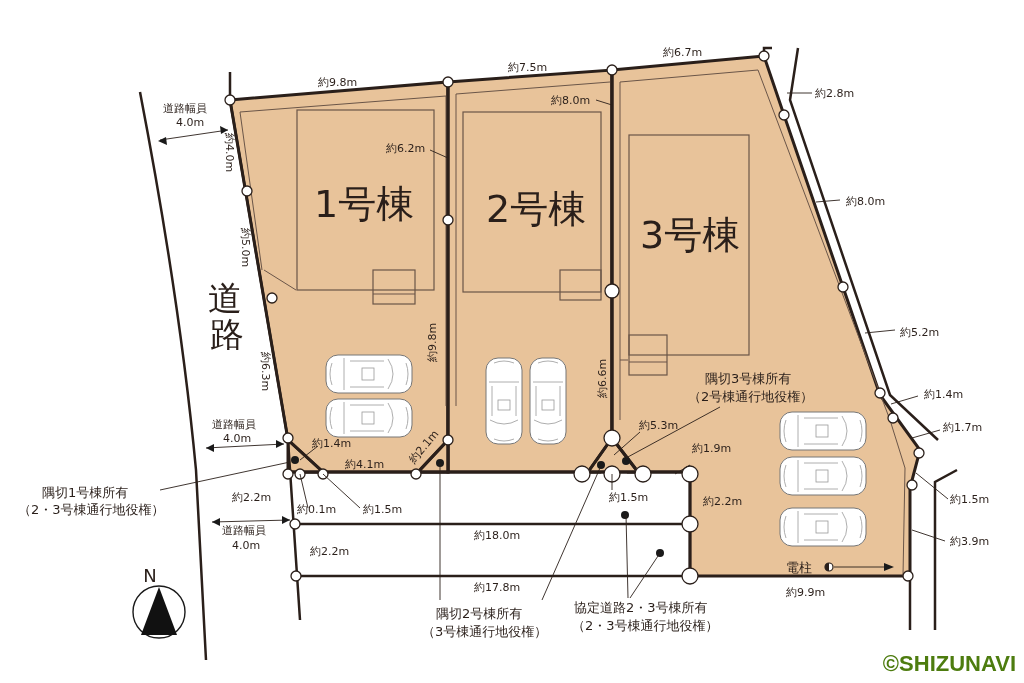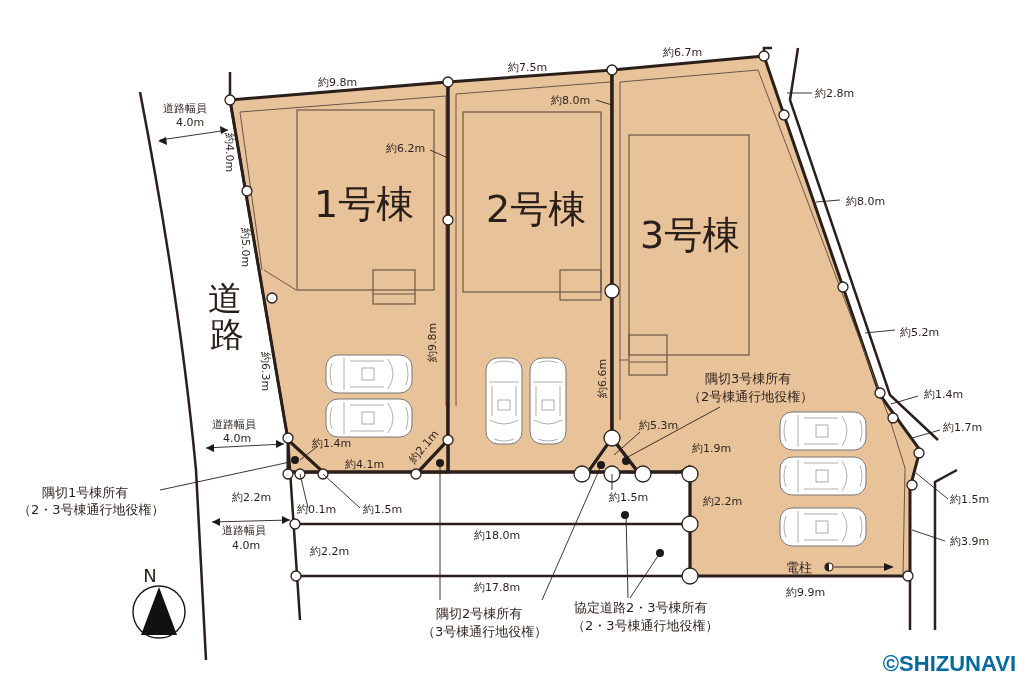--- a/index.html
+++ b/index.html
@@ -13,21 +13,21 @@
   .thin { stroke: #2a1f1a; stroke-width: 0.9; fill: none; }
   .pin { fill: #fff; stroke: #2a1f1a; stroke-width: 1.3; }
   .dot { fill: #1a1a1a; }
   .t { font-family: "DejaVu Sans", sans-serif; fill: #2a1f1a; }
   .dim { font-size: 11px; }
   .note { font-size: 13px; }
   .bld { font-size: 38px; }
   .road-label { font-size: 34px; }
   .car-body { fill: #ffffff; stroke: #777; stroke-width: 1; }
   .car-line { fill: none; stroke: #999; stroke-width: 0.8; }
-  .copyright { position: absolute; right: 8px; bottom: 6px; font-family: "Liberation Sans", sans-serif; font-weight: bold; font-size: 22px; color: #0369a1; letter-spacing: 0px; }
+  .copyright { position: absolute; right: 8px; bottom: 6px; font-family: "Liberation Sans", sans-serif; font-weight: bold; font-size: 22px; color: #4d7c0f; letter-spacing: 0px; }
 </style>
 </head>
 <body>
 
 <svg id="plan" viewBox="0 0 1024 683" xmlns="http://www.w3.org/2000/svg">
   <defs>
     <g id="car-h">
       <rect class="car-body" x="0" y="0" width="86" height="38" rx="12"></rect>
       <path class="car-line" d="M18 3 L18 35 M62 4 Q72 19 62 34 M24 6 L58 6 M24 32 L58 32"></path>
       <rect class="car-line" x="36" y="13" width="12" height="12"></rect>

